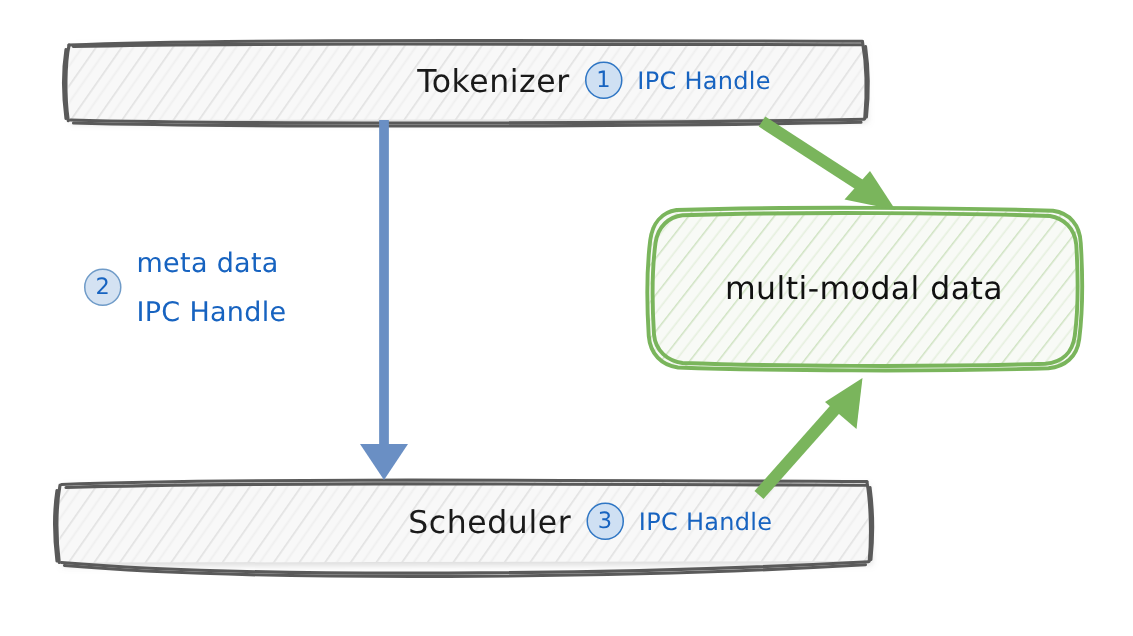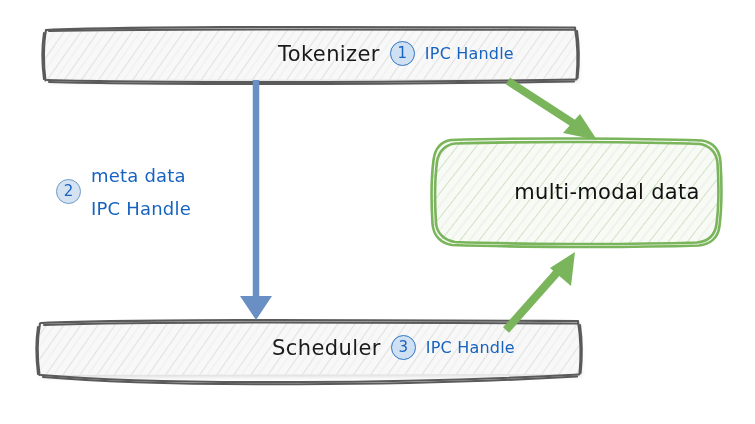--- a/index.html
+++ b/index.html
@@ -13,21 +13,20 @@
   #stage{position:absolute;inset:0;width:622px;height:424px;}
   #stage svg{position:absolute;left:0;top:0;}
 
   .node-label{
     position:absolute;
     display:flex;
     align-items:center;
     justify-content:center;
     gap:10px;
     pointer-events:none;
-    padding-left:31px;
   }
   .node-title{
     font-family:"DejaVu Sans", sans-serif;
     font-size:21px;
     color:#1a1a1a;
     letter-spacing:.4px;
     white-space:nowrap;
   }
   .badge{
     width:25px;height:25px;

